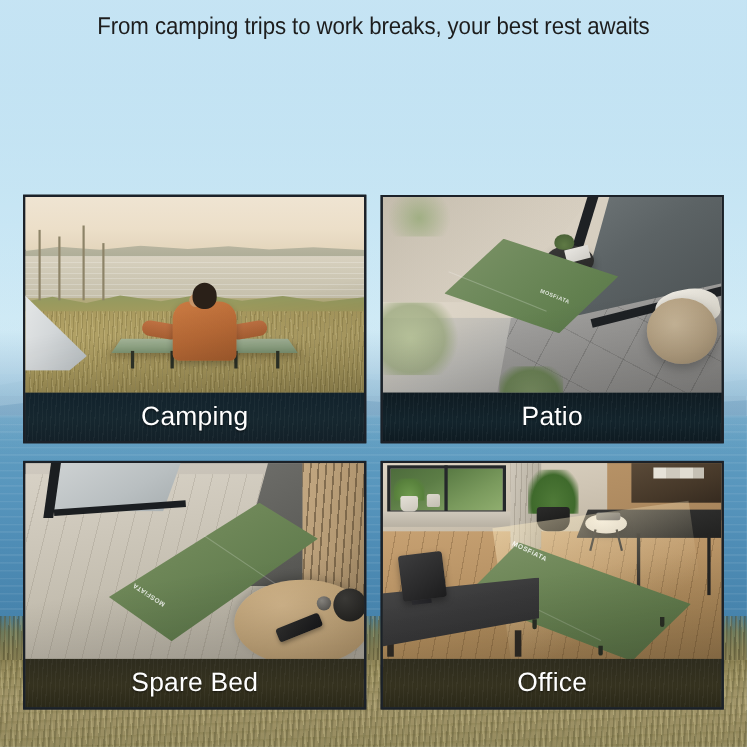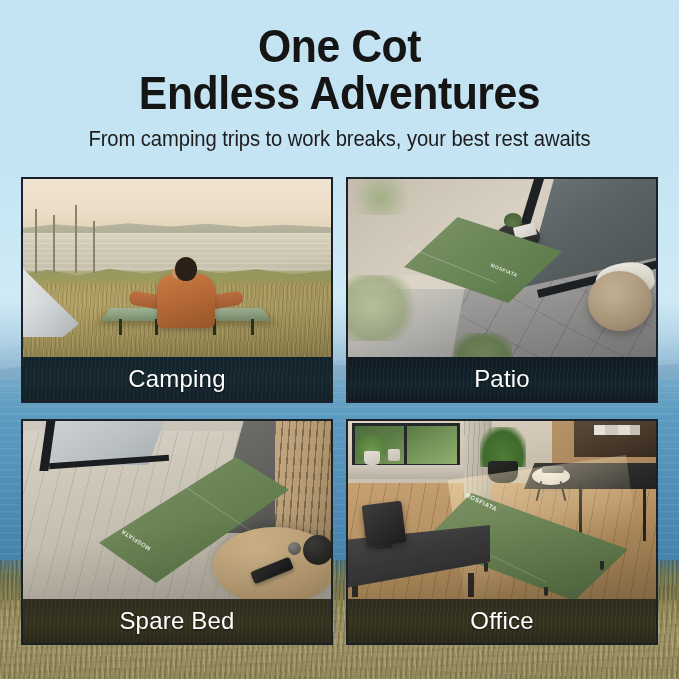--- a/index.html
+++ b/index.html
@@ -321,24 +321,20 @@
   <div class="bg-mountains"></div>
   <div class="bg-mountains2"></div>
   <div class="bg-haze"></div>
   <div class="bg-water"></div>
   <div class="bg-shore"></div>
   <div class="bg-ground"></div>
   <div class="bg-wash"></div>
 </div>
 
 <div id="header">
-  <div class="headline">
-    <span class="l1">One Cot</span>
-    <span class="l2">Endless Adventures</span>
-  </div>
   <span class="subhead">From camping trips to work breaks, your best rest awaits</span>
 </div>
 
 <div id="grid">
 
   <div class="panel">
     <div class="photo p1">
       <div class="sky"></div>
       <div class="farhill"></div>
       <div class="lake"></div>

